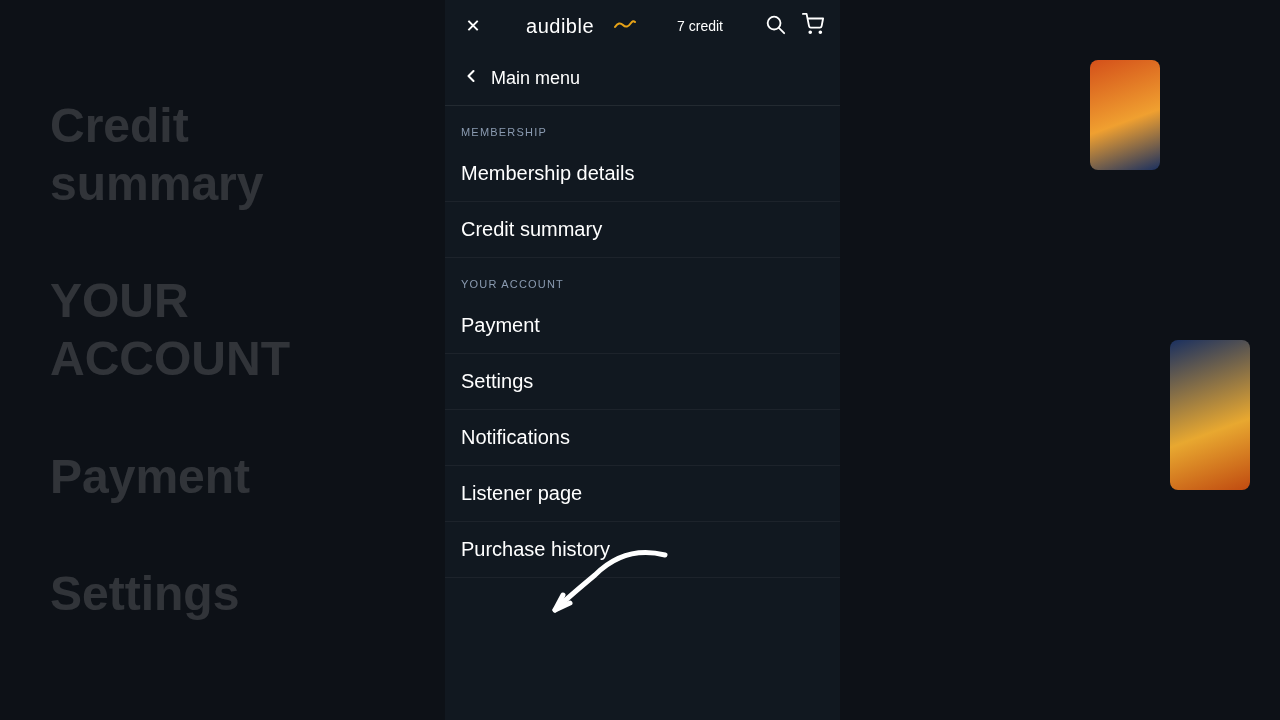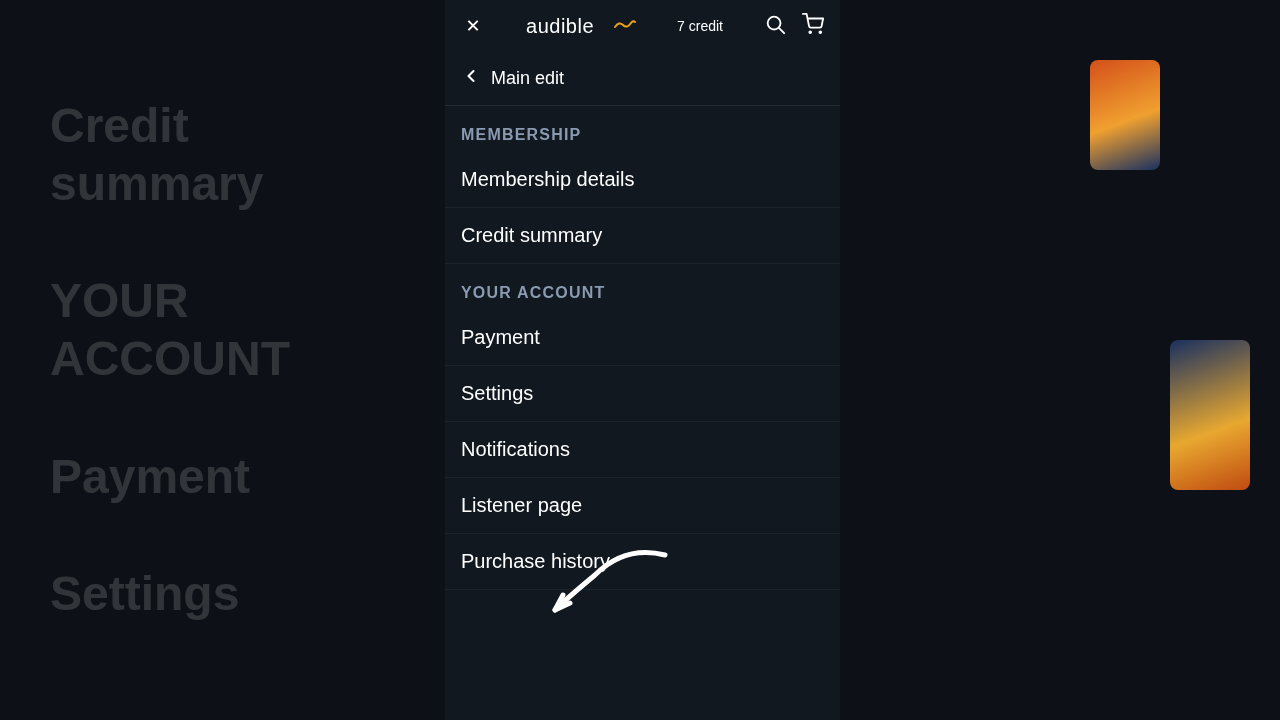--- a/index.html
+++ b/index.html
@@ -151,22 +151,22 @@
 
     
     .menu-content {
       flex: 1;
       overflow-y: auto;
       background: #111820;
     }
 
     .menu-section-label {
       color: #8a9ab0;
-      font-size: 16px;
-      font-weight: 700;
+      font-size: 11px;
+      font-weight: 400;
       letter-spacing: 1.2px;
       text-transform: uppercase;
       padding: 20px 16px 8px 16px;
     }
 
     .menu-item {
       display: flex;
       align-items: center;
       padding: 16px 16px;
       cursor: pointer;
@@ -234,21 +234,21 @@
       </span>
     </div>
   </div>
 
   <div class="menu-header">
     <span class="back-arrow">
       <svg width="20" height="20" viewBox="0 0 24 24" fill="none" stroke="#fff" stroke-width="2.5" stroke-linecap="round" stroke-linejoin="round">
         <polyline points="15 18 9 12 15 6"></polyline>
       </svg>
     </span>
-    <span class="menu-title">Main edit</span>
+    <span class="menu-title">Main menu</span>
   </div>
 
   <div class="menu-content">
 
     <div class="menu-section-label">MEMBERSHIP</div>
 
     <div class="menu-item">
       <span class="menu-item-label">Membership details</span>
     </div>
 

